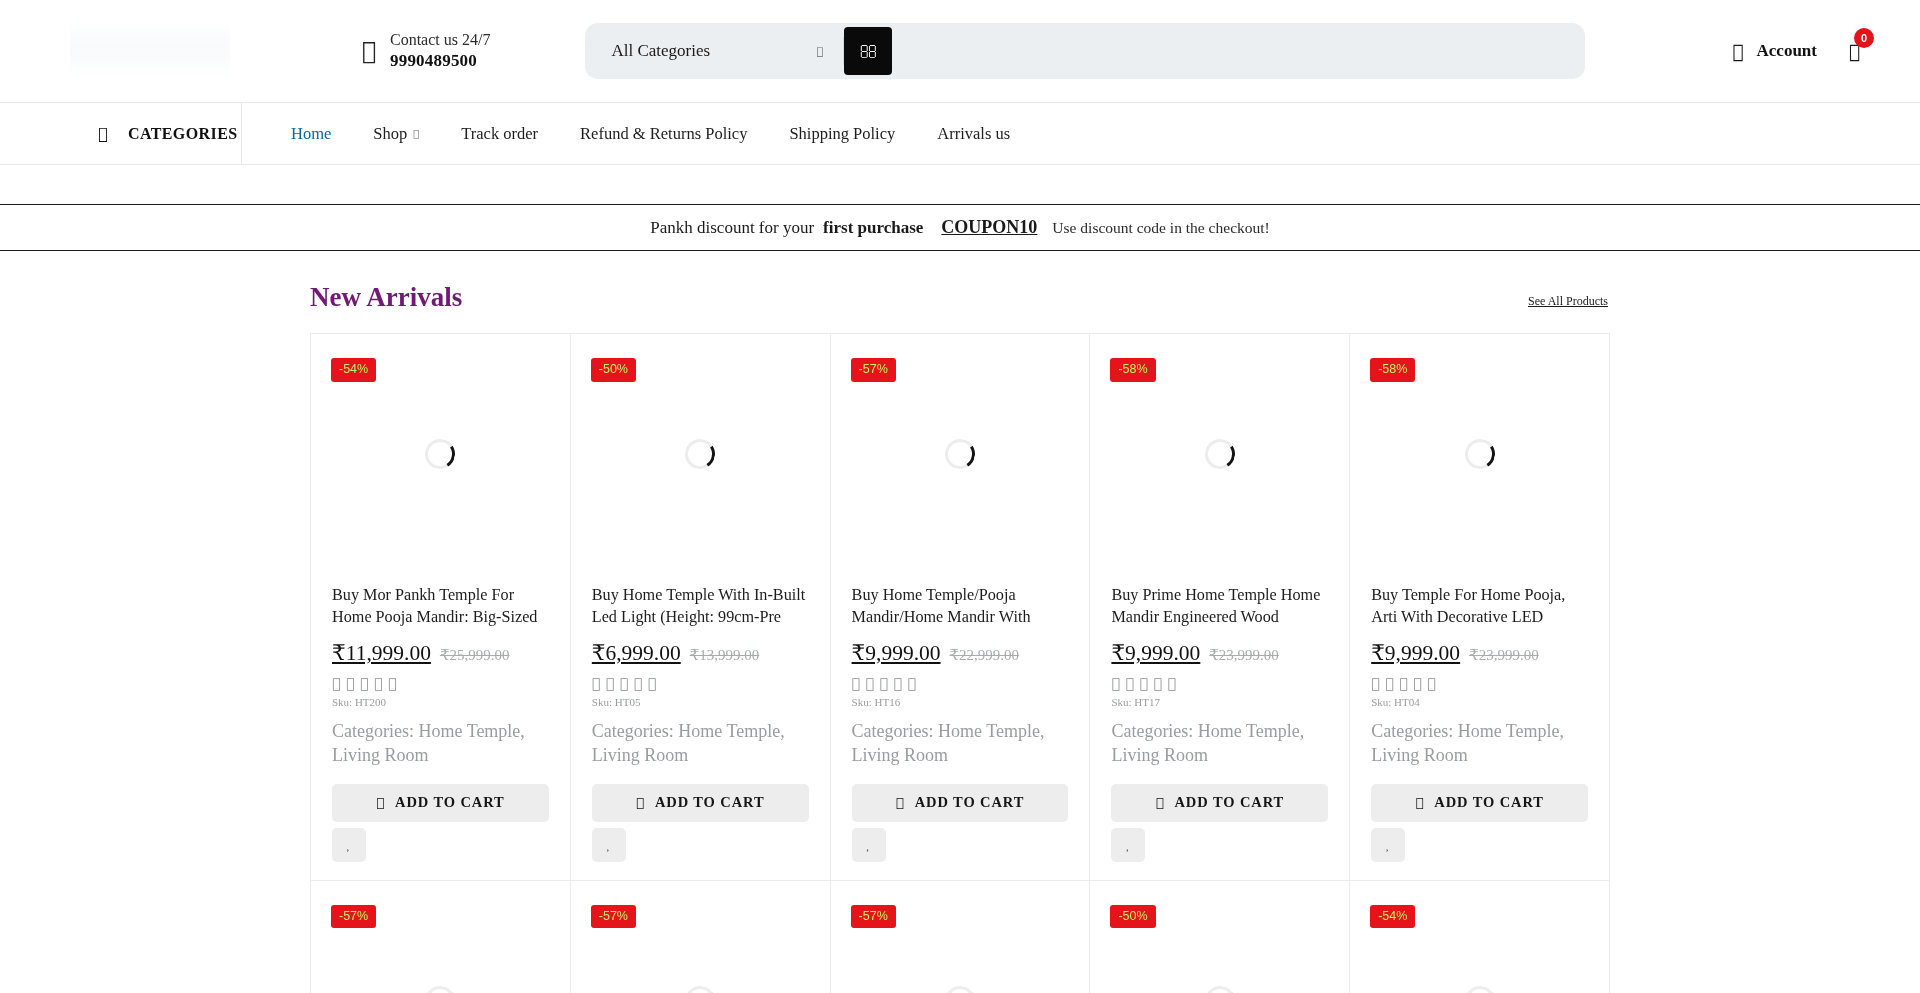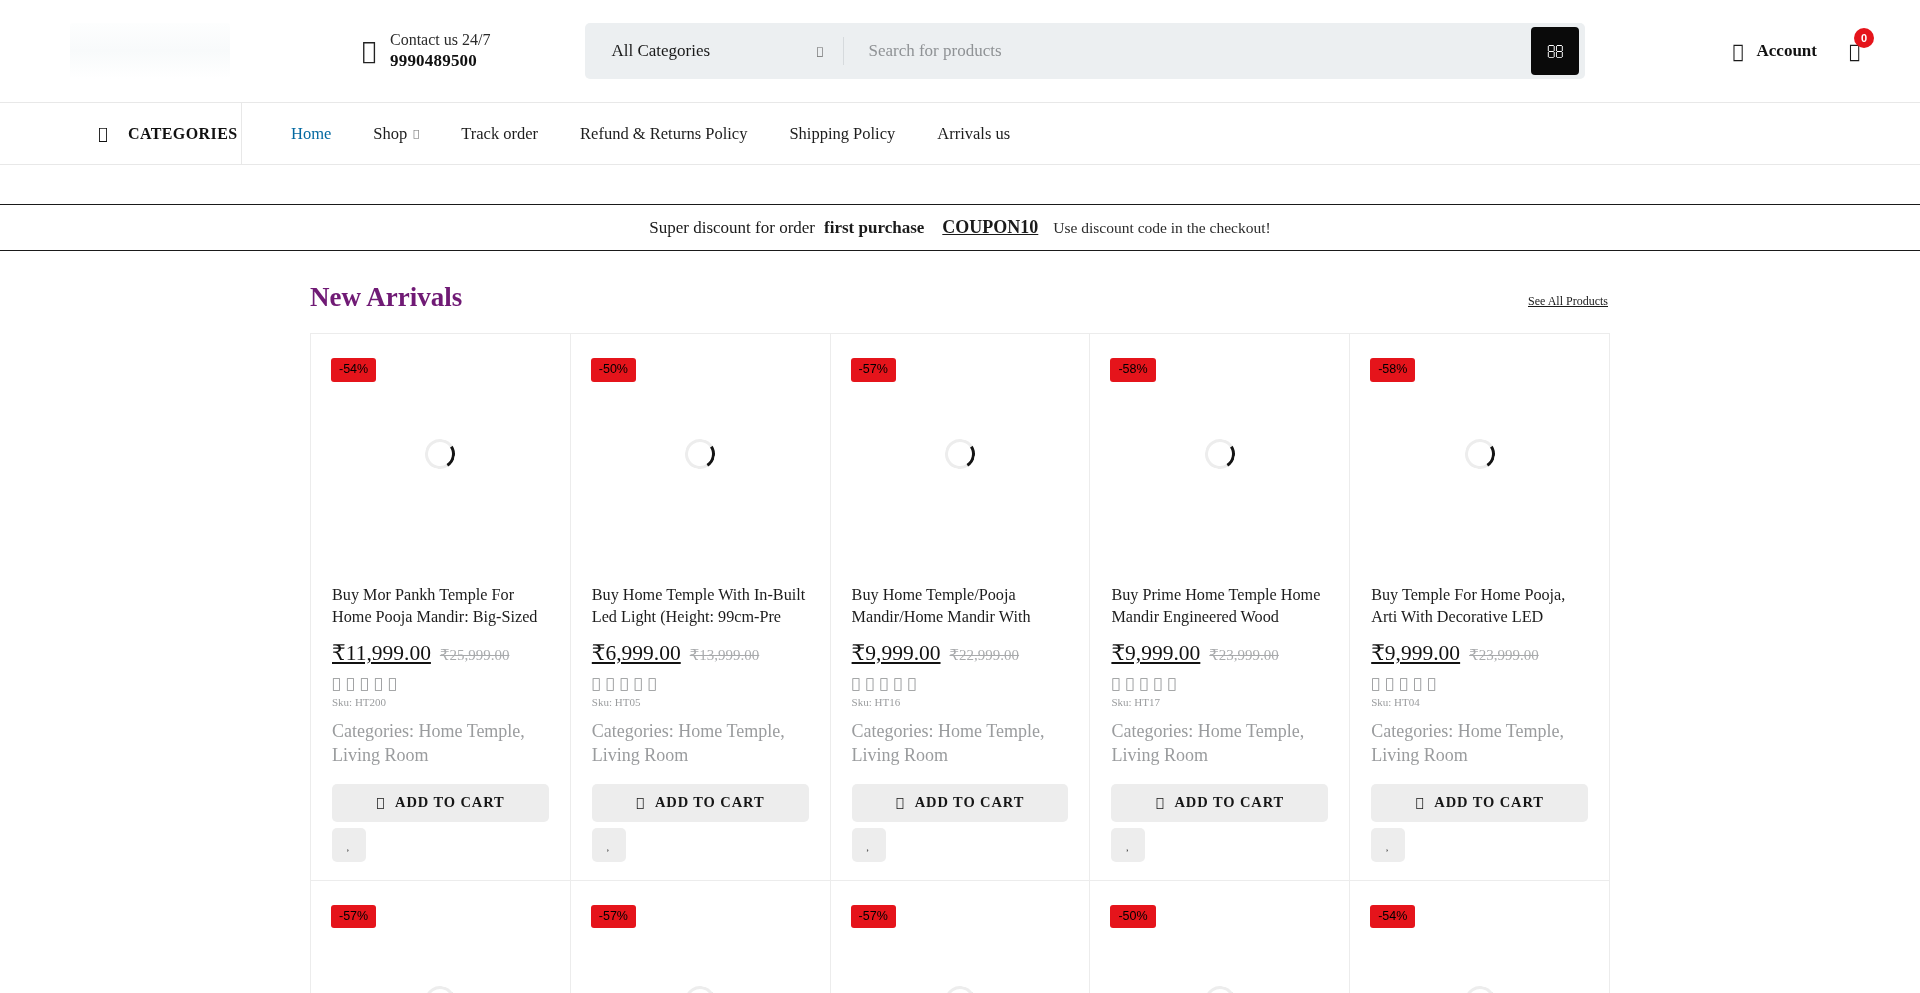--- a/index.html
+++ b/index.html
@@ -45,21 +45,21 @@
   .contact-txt .l1 { font-size: 16px; color: #2b2b2b; }
   .contact-txt .l2 { font-size: 17px; color: #111; font-weight: bold; letter-spacing: .2px; }
 
   .searchbar {
     margin-left: 95px;
     display: flex;
     align-items: stretch;
     height: 56px;
     width: 1000px;
     background: #eceff1;
-    border-radius: 5px;
+    border-radius: 13px;
     overflow: hidden;
   }
   .cat-select {
     display: flex; align-items: center;
     width: 258px;
     padding: 0 20px 0 26px;
     font-size: 17px; color: #1a1a1a;
     position: relative;
     cursor: pointer;
   }
@@ -196,21 +196,21 @@
   .card {
     border-right: 1px solid #ececec;
     border-bottom: 1px solid #ececec;
     padding: 22px 21px 18px 21px;
     position: relative;
     background: #fff;
     min-height: 516px;
   }
   .badge {
     position: absolute; top: 24px; left: 20px;
-    background: #e5141b; color: #000000;
+    background: #e5141b; color: #bef264;
     font-family: "Liberation Sans", sans-serif;
     font-size: 12.5px;
     padding: 4px 8px;
     border-radius: 3px;
     z-index: 3;
     line-height: 1.25;
   }
   .thumb {
     height: 196px;
     display: flex; align-items: center; justify-content: center;
@@ -303,21 +303,20 @@
       <div class="l2">9990489500</div>
     </div>
   </div>
 
   <div class="searchbar">
     <div class="cat-select">
       <span class="lbl">All Categories</span>
       <span class="caret"></span>
     </div>
     <div class="vdiv"></div>
-    <input class="search-input" type="text" placeholder="Search for products" style="">
     <button class="search-btn">
       <span></span>
     </button>
   </div>
 
   <div class="head-right">
     <div class="account">
       <span class="ic"></span>
       <span>Account</span>
     </div>
@@ -350,21 +349,21 @@
     <div class="navitem">
       <span>Shipping Policy</span>
     </div>
     <div class="navitem">
       <span>Arrivals us</span>
     </div>
   </div>
 </div>
 
 <div class="coupon">
-  <span>Super discount for order</span>
+  <span>Pankh discount for your</span>
   <span class="b">first purchase</span>
   <span class="code">COUPON10</span>
   <span class="note">Use discount code in the checkout!</span>
 </div>
 
 <div class="section-head">
   <div class="section-title">New Arrivals</div>
   <div class="see-all">See All Products</div>
 </div>
 

